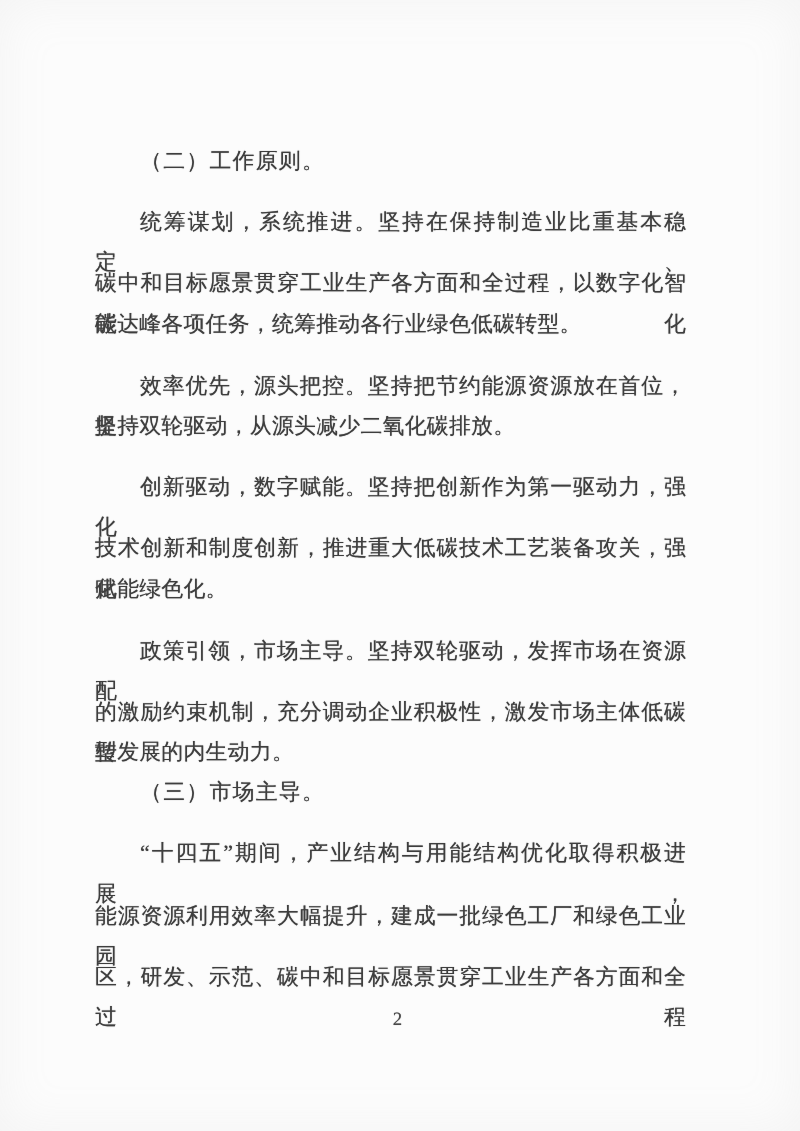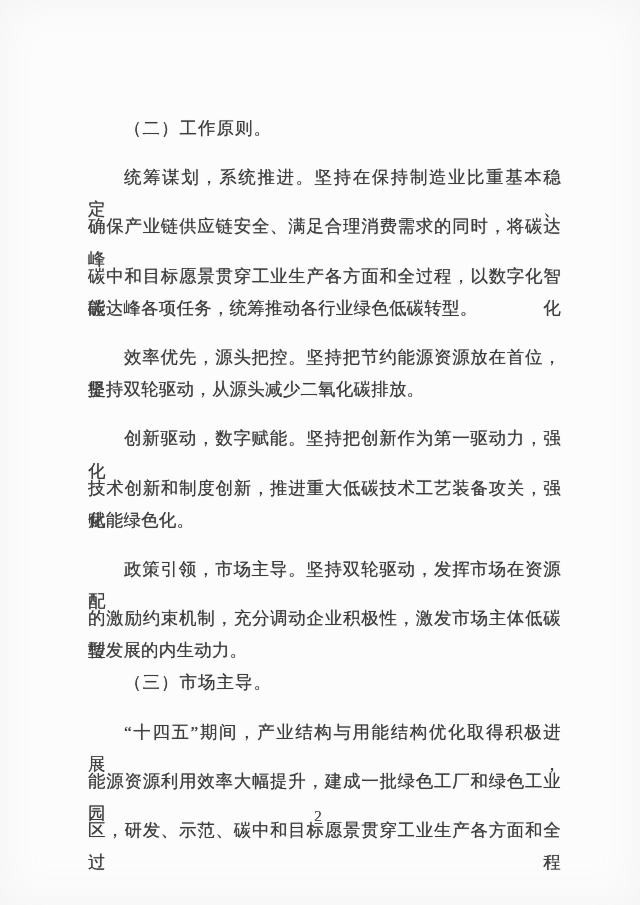--- a/index.html
+++ b/index.html
@@ -20,21 +20,21 @@
   
   .scan-page::after {
     content: "";
     position: absolute;
     inset: 0;
     pointer-events: none;
     box-shadow: inset 0 0 40px rgba(180,180,180,0.12);
   }
   .doc-body {
     position: absolute;
-    left: 88px;
+    left: 76px;
     top: 112px;
     width: 473px;
   }
   .line {
     font-size: 17.5px;
     line-height: 32.2px;
     height: 32.2px;
     white-space: nowrap;
     text-align: justify;
     text-align-last: left;
@@ -65,21 +65,20 @@
     text-shadow: 0 0 0.6px rgba(80,80,80,0.8);
   }
 </style>
 </head>
 <body>
 
 <div class="scan-page" style="background: rgb(252, 252, 252); color: rgb(62, 62, 62);">
   <div class="doc-body" id="doc-body">
       <div class="line heading indent">（二）工作原则。</div>
       <div class="line indent fill">统筹谋划，系统推进。坚持在保持制造业比重基本稳定、</div>
-      <div class="line fill">确保产业链供应链安全、满足合理消费需求的同时，将碳达峰</div>
       <div class="line fill">碳中和目标愿景贯穿工业生产各方面和全过程，以数字化智能化</div>
       <div class="line">碳达峰各项任务，统筹推动各行业绿色低碳转型。</div>
       <div class="line indent fill">效率优先，源头把控。坚持把节约能源资源放在首位，提</div>
       <div class="line">坚持双轮驱动，从源头减少二氧化碳排放。</div>
       <div class="line indent fill">创新驱动，数字赋能。坚持把创新作为第一驱动力，强化</div>
       <div class="line fill">技术创新和制度创新，推进重大低碳技术工艺装备攻关，强化</div>
       <div class="line">赋能绿色化。</div>
       <div class="line indent fill">政策引领，市场主导。坚持双轮驱动，发挥市场在资源配</div>
       <div class="line fill">的激励约束机制，充分调动企业积极性，激发市场主体低碳转</div>
       <div class="line">型发展的内生动力。</div>

